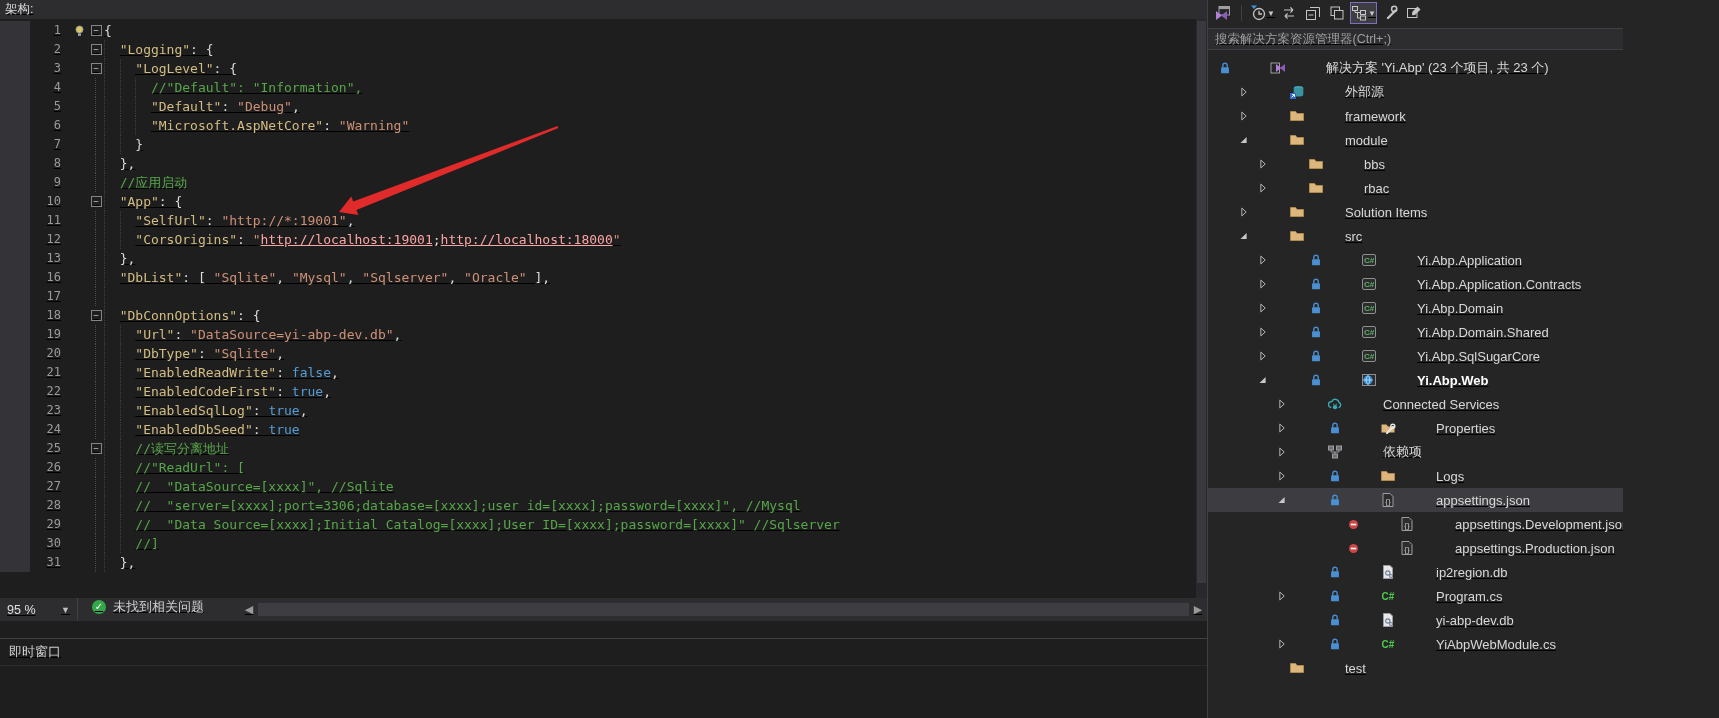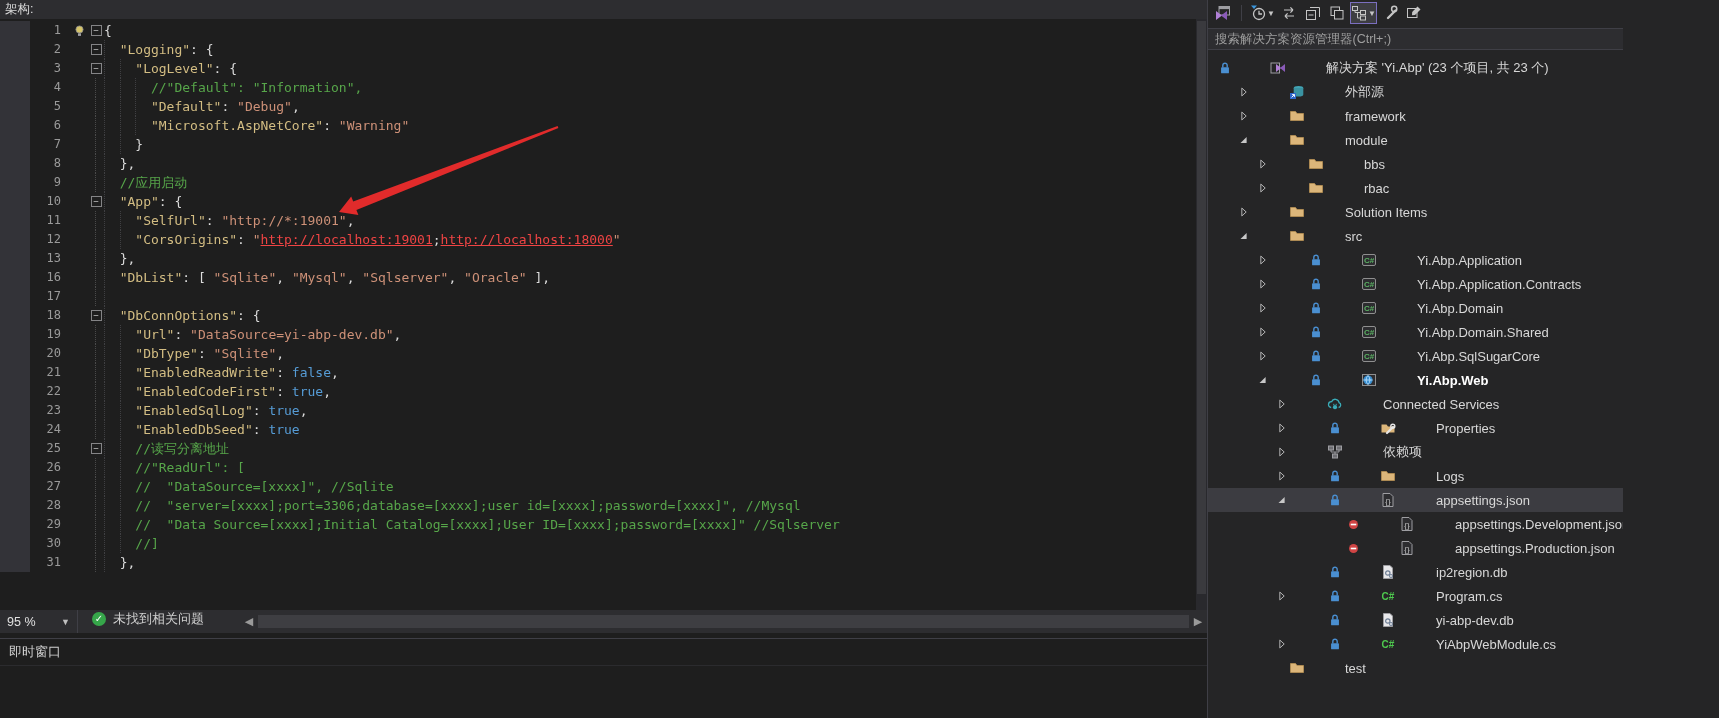--- a/index.html
+++ b/index.html
@@ -1,52 +1,52 @@
 <!DOCTYPE html>
 <html><head>
 <meta charset="utf-8">
 <style>
   html,body{margin:0;padding:0;background:#252526;}
   body{width:1719px;height:718px;overflow:hidden;font-family:"Liberation Sans",sans-serif;}
-  .app{display:flex;width:1623px;height:718px;}
+  .app{display:flex;width:1623px;height:718px;text-decoration:underline;}
 
   
   .left{width:1208px;flex:none;position:relative;display:flex;flex-direction:column;background:#1e1e1e;border-right:1px solid #3f3f46;box-sizing:border-box;}
   .schema-bar{height:19px;flex:none;background:#2d2d30;display:flex;align-items:center;gap:6px;padding:0 5px;}
   .schema-label{color:#dcdcdc;font-size:12.5px;white-space:nowrap;}
   .schema-combo{flex:1;height:17px;background:#1f1f20;border:1px solid #3c3c41;color:#e8e8e8;font-size:13px;display:flex;align-items:center;padding:0 7px;box-sizing:border-box;}
 
   .editor-wrap{flex:1;display:flex;overflow:hidden;position:relative;}
   .code-pane{flex:1;padding-top:2px;overflow:hidden;}
   .cl{display:flex;height:19px;line-height:19px;font-family:"DejaVu Sans Mono",monospace;font-size:13px;white-space:pre;}
   .margin-strip{width:30px;flex:none;background:#333338;}
   .ln{width:40px;flex:none;text-align:right;padding-right:9px;color:#9a9a9a;font-size:12px;box-sizing:border-box;}
   .bulb-col{width:18px;flex:none;display:flex;align-items:center;justify-content:center;}
   .fold-col{width:16px;flex:none;position:relative;display:flex;align-items:center;justify-content:center;}
   .fold-col.cont::before{content:'';position:absolute;left:7px;top:0;bottom:0;border-left:1px dotted #4a4a4a;}
   .fbox{width:11px;height:11px;border:1px solid #848486;color:#c0c0c0;font-size:9px;display:flex;align-items:center;justify-content:center;background:#1e1e1e;box-sizing:border-box;z-index:1;}
   .ct{display:flex;}
   .ig{width:15.66px;flex:none;border-left:1px dotted #3f3f42;box-sizing:border-box;}
   .tk-p{color:#dcdcdc;}.tk-k{color:#d3bd83;}.tk-s{color:#ce9178;}
-  .tk-c{color:#57a64a;}.tk-b{color:#569cd6;}.tk-l{color:#ef4444;text-decoration:underline;}
+  .tk-c{color:#57a64a;}.tk-b{color:#569cd6;}.tk-l{color:#fca5a5;text-decoration:underline;}
   .vscroll{width:11px;flex:none;background:#29292d;}
   .vthumb{margin:2px 1px;height:97%;background:#3a3a3e;}
 
   .arrow-overlay{position:absolute;left:0;top:0;pointer-events:none;z-index:10;}
 
   .estatus{height:23px;flex:none;background:#2d2d30;display:flex;align-items:flex-start;}
   .zoom-box{width:78px;height:23px;flex:none;background:#2d2d30;border-right:1px solid #3f3f46;color:#e0e0e0;font-size:12.5px;display:flex;align-items:center;justify-content:space-between;padding:0 7px;box-sizing:border-box;}
   .zcaret{font-size:9px;color:#c0c0c0;}
   .health{display:flex;align-items:center;gap:7px;margin-left:14px;color:#d0d0d0;font-size:13px;white-space:nowrap;}
   .hcheck{width:14px;height:14px;flex:none;border-radius:50%;background:#36a64a;color:#fff;font-size:10px;line-height:14px;text-align:center;}
   .hscroll{flex:1;display:flex;align-items:center;height:100%;margin-left:36px;}
   .harrow{color:#9a9a9a;font-size:11px;width:18px;text-align:center;}
   .htrack{flex:1;height:13px;background:#3e3e42;}
 
-  .imm{height:79px;flex:none;margin-top:5px;background:#1e1e1e;border-top:1px solid #3f3f46;}
+  .imm{height:79px;flex:none;margin-top:17px;background:#1e1e1e;border-top:1px solid #3f3f46;}
   .imm-title{height:26px;display:flex;align-items:center;padding:0 9px;color:#cfcfcf;font-size:13px;border-bottom:1px solid #2b2b2e;}
   .imm-body{height:49px;}
 
   
   .right{flex:1;background:#252526;display:flex;flex-direction:column;overflow:hidden;}
   .se-toolbar{height:26px;flex:none;display:flex;align-items:center;padding:0 4px;gap:2px;}
   .tbtn{height:22px;min-width:22px;display:flex;align-items:center;justify-content:center;border:1px solid transparent;box-sizing:border-box;}
   .tbtn.active{border-color:#7b6fc0;background:#3d3d42;}
   .caret{font-size:8px;color:#c5c5c5;margin-left:1px;}
   .tsep{width:1px;height:16px;background:#3f3f46;margin:0 5px;}

